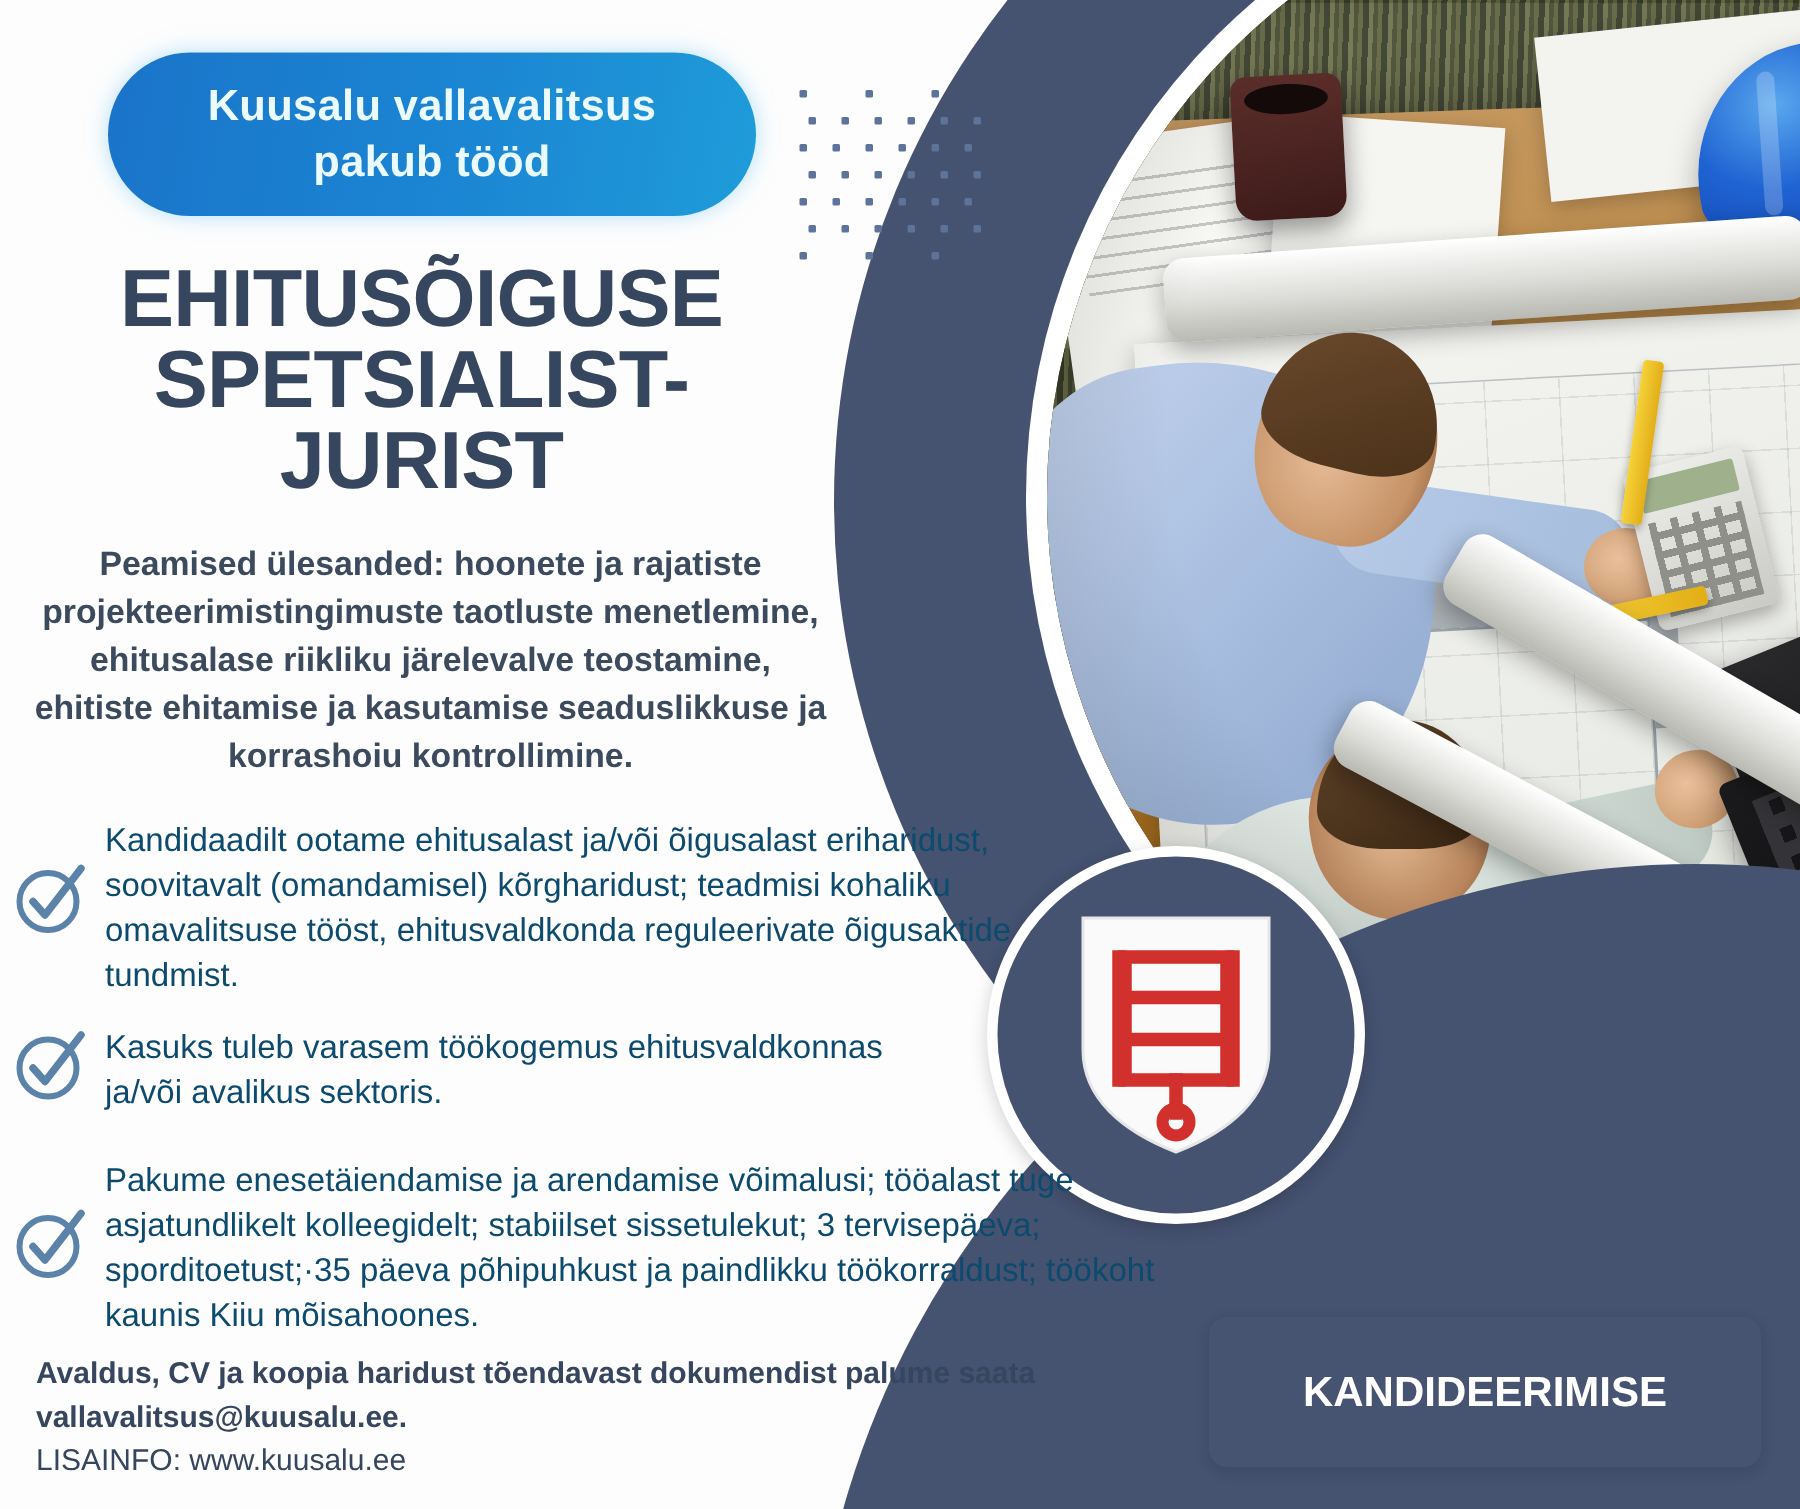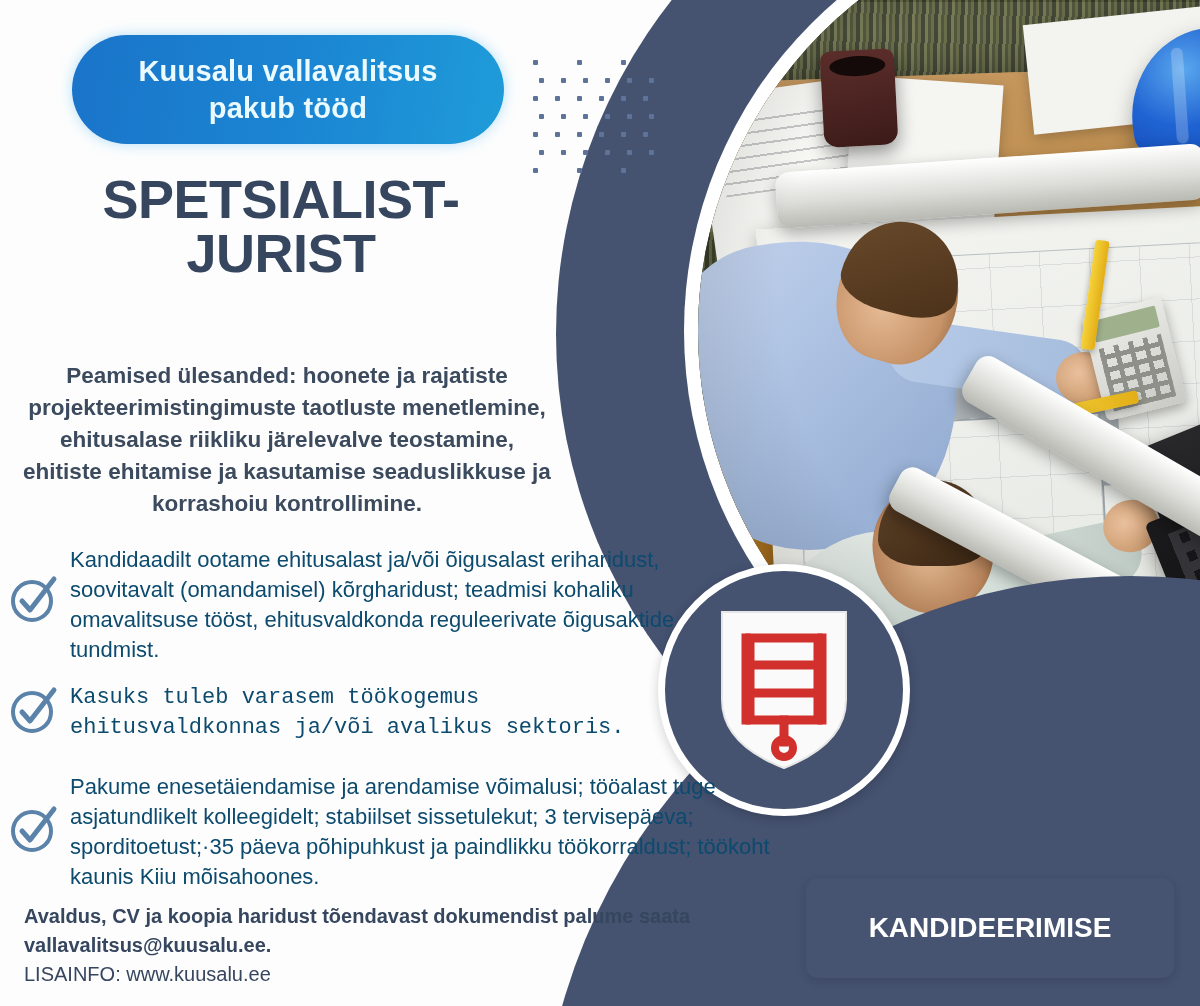--- a/index.html
+++ b/index.html
@@ -515,21 +515,21 @@
   .bullet.b1 .check { margin-top: 30px; }
   .bullet.b2 .check { margin-top: 3px; }
   .bullet.b3 .check { margin-top: 33px; }
   .bullet .btext {
     color: #0c4a6e;
     font-size: 22px;
     line-height: 1.36;
     padding-top: 2px;
   }
   .bullet.b1 { margin-bottom: 16px; }
-  .bullet.b2 { margin-bottom: 28px; font-family: Liberation Mono, monospace; }
+  .bullet.b2 { margin-bottom: 28px; }
 
   .contact {
     position: absolute;
     left: 24px;
     top: 902px;
     color: #36465E;
     font-size: 20px;
     line-height: 1.45;
   }
   .contact .bold { font-weight: bold; }
@@ -664,20 +664,21 @@
   <div class="left-col">
 
     <div class="pill">
       <div>
         <div>Kuusalu vallavalitsus</div>
         <div>pakub tööd</div>
       </div>
     </div>
 
     <div class="job-title">
+      <div>EHITUSÕIGUSE</div>
       <div>SPETSIALIST-</div>
       <div>JURIST</div>
     </div>
 
     <div class="tasks">Peamised ülesanded: hoonete ja rajatiste projekteerimistingimuste taotluste menetlemine, ehitusalase riikliku järelevalve teostamine, ehitiste ehitamise ja kasutamise seaduslikkuse ja korrashoiu kontrollimine.</div>
 
     <div class="bullets">
 
       <div class="bullet b1">
         <span class="check">

